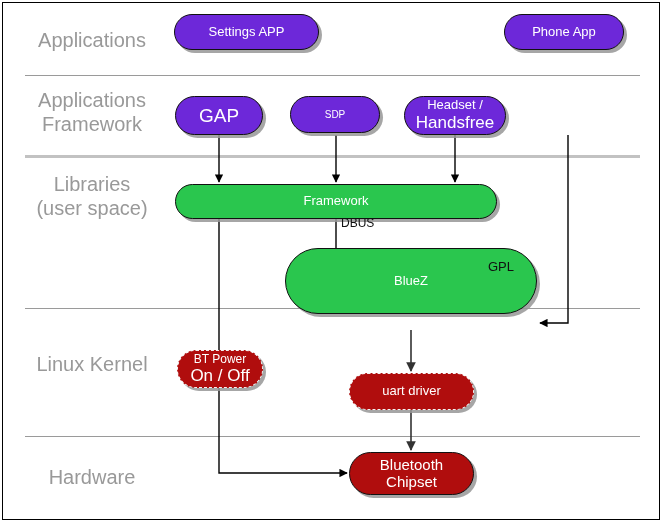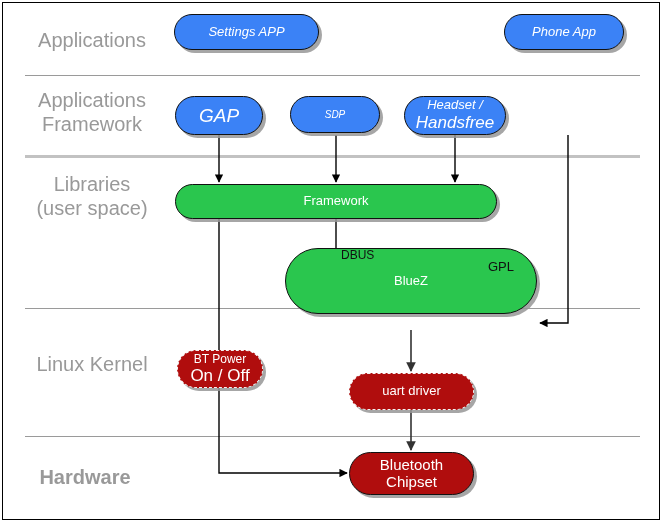--- a/index.html
+++ b/index.html
@@ -73,23 +73,22 @@
   .node .nlabel {
     display: block;
     line-height: 1.12;
   }
   .node .sublabel {
     display: block;
     font-size: 17px;
     line-height: 1.15;
   }
   .node.blue {
-    background: #3b82f6;
+    background: #6d28d9;
     box-shadow: 3px 3px 0 rgba(150,150,150,0.85);
-    font-style: italic;
   }
   .node.green {
     background: #2ac64e;
     box-shadow: 3px 3px 0 rgba(150,150,150,0.85);
   }
   .node.red {
     background: #b00d0d;
     box-shadow: 3px 3px 0 rgba(150,150,150,0.85);
   }
   .node.dashed {
@@ -124,21 +123,21 @@
   <div class="divider thick" style="left:25px; top:155px; width:615px; height:3px;"></div>
   <div class="divider" style="left:25px; top:308px; width:615px; height:1px;"></div>
   <div class="divider" style="left:25px; top:436px; width:615px; height:1px;"></div>
 
   <div class="layer-label" style="left:12px; top:28px; width:160px;">Applications</div>
   <div class="layer-label" style="left:12px; top:88px; width:160px;">Applications
 Framework</div>
   <div class="layer-label" style="left:12px; top:172px; width:160px;">Libraries
 (user space)</div>
   <div class="layer-label" style="left:12px; top:352px; width:160px;">Linux Kernel</div>
-  <div class="layer-label" style="left:5px; top:465px; width:160px;font-weight:bold;">Hardware</div>
+  <div class="layer-label" style="left:12px; top:465px; width:160px;">Hardware</div>
 
   <svg id="wires" viewBox="0 0 663 523" xmlns="http://www.w3.org/2000/svg">
     <defs>
       <marker id="arrow" viewBox="0 0 10 10" refX="9" refY="5" markerWidth="6" markerHeight="6" orient="auto-start-reverse">
         <path d="M 0 0 L 10 5 L 0 10 z" fill="#000000"></path>
       </marker>
       <marker id="arrowgray" viewBox="0 0 10 10" refX="9" refY="5" markerWidth="6" markerHeight="6" orient="auto-start-reverse">
         <path d="M 0 0 L 10 5 L 0 10 z" fill="#333333"></path>
       </marker>
     </defs>
@@ -214,15 +213,15 @@
 
   <div class="node red dashed" style="left:349px; top:373px; width:125px; height:37px; border-radius:18.5px; font-size:13px;">
     <span class="nlabel">uart driver</span>
   </div>
 
   <div class="node red" style="left:349px; top:452px; width:125px; height:43px; border-radius:21.5px; font-size:15px;">
     <span class="nlabel">Bluetooth</span>
     <span class="nlabel">Chipset</span>
   </div>
 
-  <div class="edge-label" style="left:341px; top:248px;">DBUS</div>
+  <div class="edge-label" style="left:341px; top:216px;">DBUS</div>
 
 </div>
 
 </body></html>

